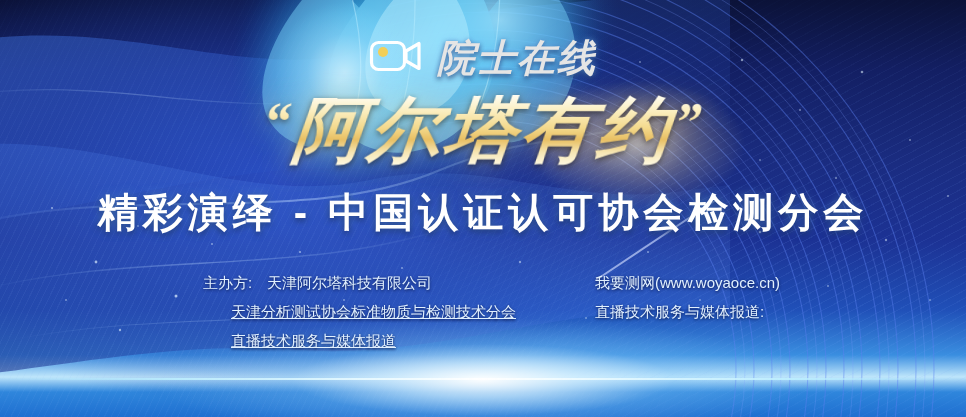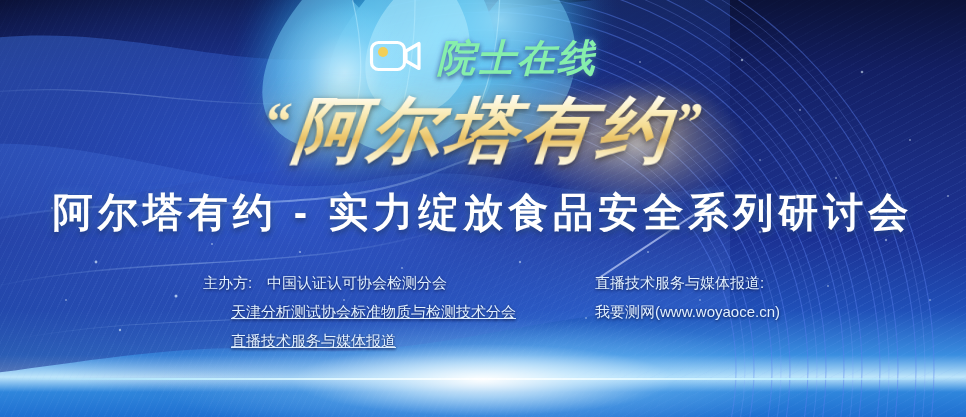--- a/index.html
+++ b/index.html
@@ -142,21 +142,21 @@
     display: flex;
     align-items: center;
     justify-content: center;
     gap: 14px;
   }
   .cam-icon { display: block; }
   .brand-text {
     font-size: 38px;
     font-weight: bold;
     font-style: italic;
-    color: #86efac;
+    color: #e5e5e5;
     letter-spacing: 2px;
     line-height: 1;
     text-shadow:
       0 0 6px rgba(120,190,255,0.75),
       0 2px 5px rgba(6,14,60,0.85);
     white-space: nowrap;
   }
 
   
   .row-calli {
@@ -410,41 +410,41 @@
         </svg>
       </span>
       <span class="brand-text">院士在线</span>
     </div>
 
     <div class="row-calli">
       <span class="calli"><span class="qm">“</span><span>阿尔塔有约</span><span class="qm">”</span></span>
     </div>
 
     <div class="row-headline">
-      <span class="headline">阿尔塔有约 - 实力绽放食品安全系列研讨会</span>
+      <span class="headline">精彩演绎 - 中国认证认可协会检测分会</span>
     </div>
 
     <div class="footer">
 
       <div class="col-left">
         <div class="fline">
-          <span class="lbl">主办方:</span><span>中国认证认可协会检测分会</span>
+          <span class="lbl">主办方:</span><span>天津阿尔塔科技有限公司</span>
         </div>
         <div class="fline indent">
           <span>天津分析测试协会标准物质与检测技术分会</span>
         </div>
         <div class="fline indent">
           <span>直播技术服务与媒体报道</span>
         </div>
       </div>
 
       <div class="col-right">
         <div class="fline">
-          <span>直播技术服务与媒体报道:</span>
+          <span>我要测网(www.woyaoce.cn)</span>
         </div>
         <div class="fline">
-          <span>我要测网(www.woyaoce.cn)</span>
+          <span>直播技术服务与媒体报道:</span>
         </div>
       </div>
 
     </div>
   </div>
 </div>
 
 </body></html>

